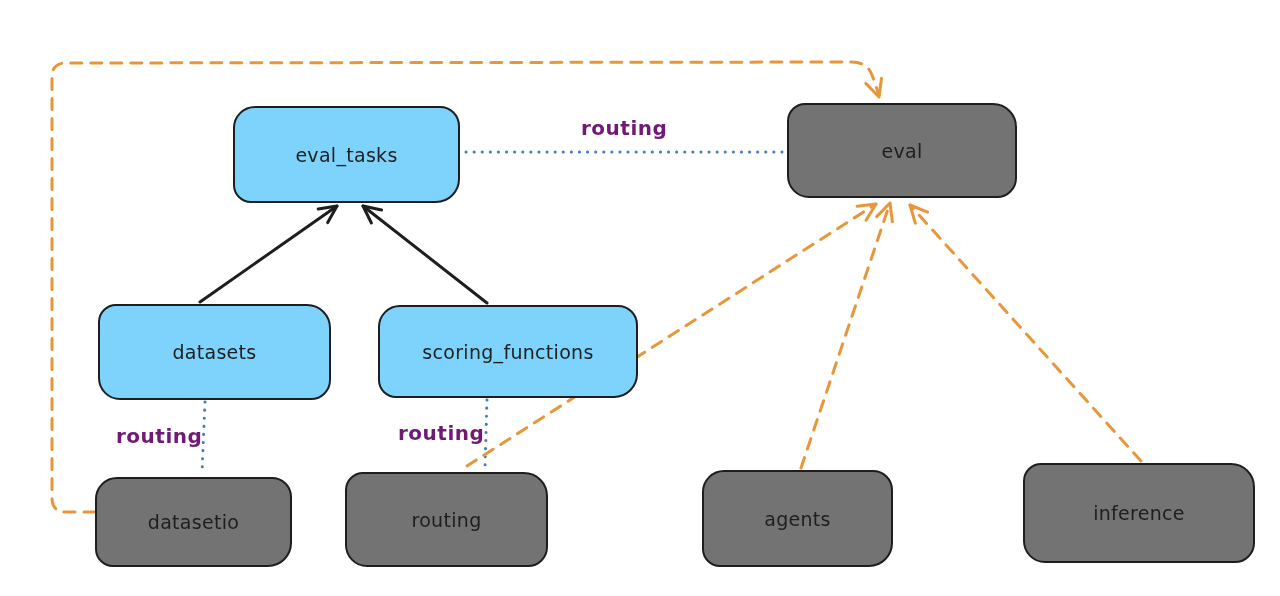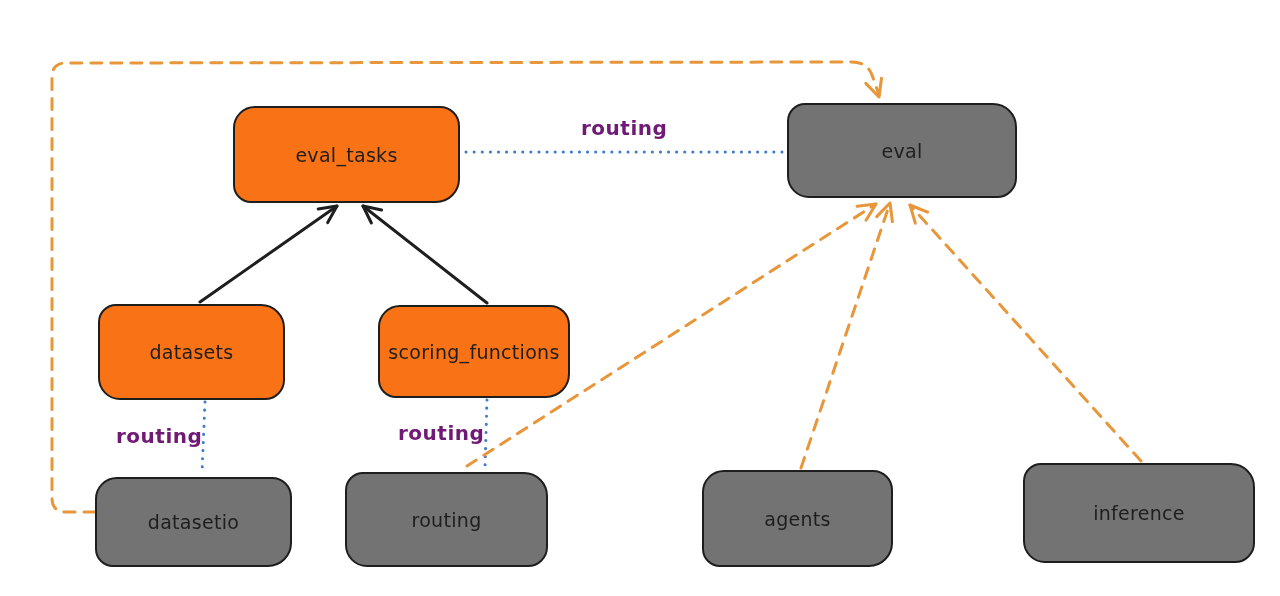--- a/index.html
+++ b/index.html
@@ -28,21 +28,21 @@
     border: 2.5px solid #1e1e1e;
     display: flex;
     align-items: center;
     justify-content: center;
     font-size: 19px;
     color: #1e1e1e;
     letter-spacing: 0.3px;
   }
   .r1 { border-radius: 22px 20px 24px 18px; }
   .r2 { border-radius: 18px 24px 20px 22px; }
-  .node.blue  { background: #f97316; text-align: right; }
+  .node.blue  { background: #7dd3fc; text-align: right; }
   .node.green { background: #737373; }
   .edge-label {
     position: absolute;
     color: #701a75;
     font-size: 20px;
     font-weight: 700;
     letter-spacing: 0.5px;
     white-space: nowrap;
   }
 </style>
@@ -74,25 +74,25 @@
   </svg>
 
   <div class="node blue r1" style="left:233px; top:106px; width:227px; height:97px;">
     <span>eval_tasks</span>
   </div>
 
   <div class="node green r2" style="left:787px; top:103px; width:230px; height:95px;">
     <span>eval</span>
   </div>
 
-  <div class="node blue r2" style="left:98px; top:304px; width:187px; height:96px;">
+  <div class="node blue r2" style="left:98px; top:304px; width:233px; height:96px;">
     <span>datasets</span>
   </div>
 
-  <div class="node blue r1" style="left:378px; top:305px; width:192px; height:93px;">
+  <div class="node blue r1" style="left:378px; top:305px; width:260px; height:93px;">
     <span>scoring_functions</span>
   </div>
 
   <div class="node green r1" style="left:95px; top:477px; width:197px; height:90px;">
     <span>datasetio</span>
   </div>
 
   <div class="node green r2" style="left:345px; top:472px; width:203px; height:95px;">
     <span>routing</span>
   </div>

